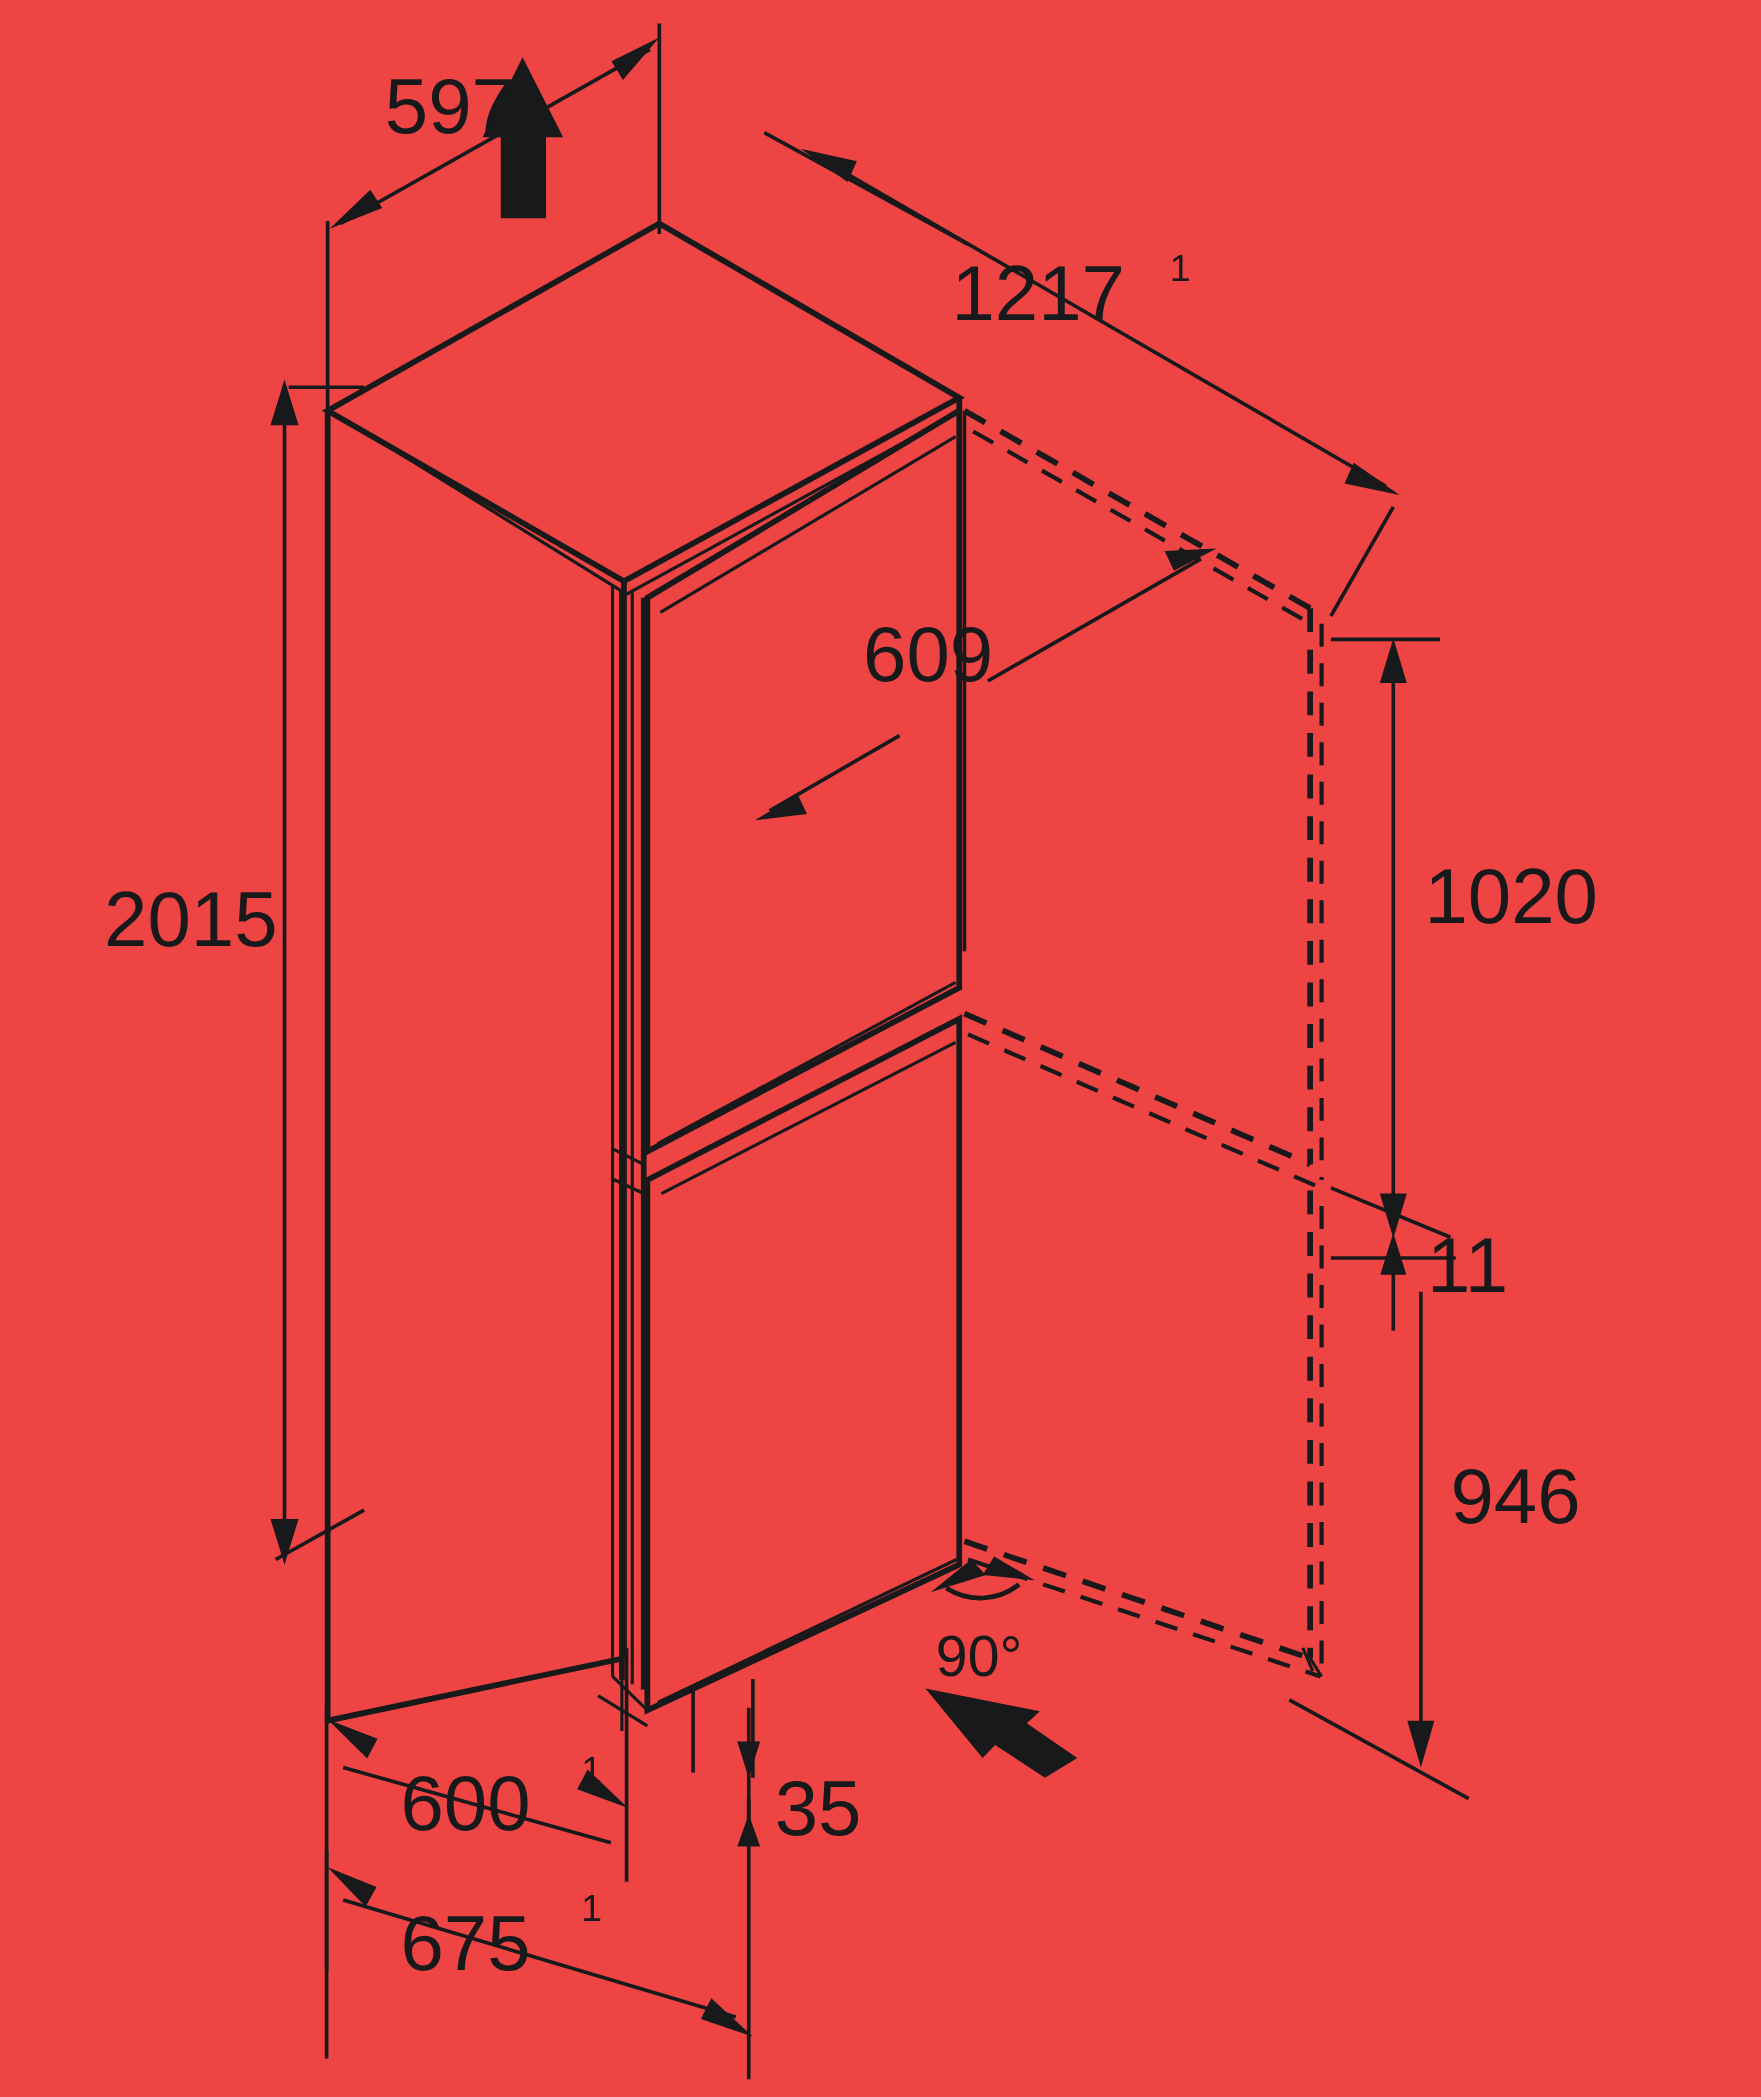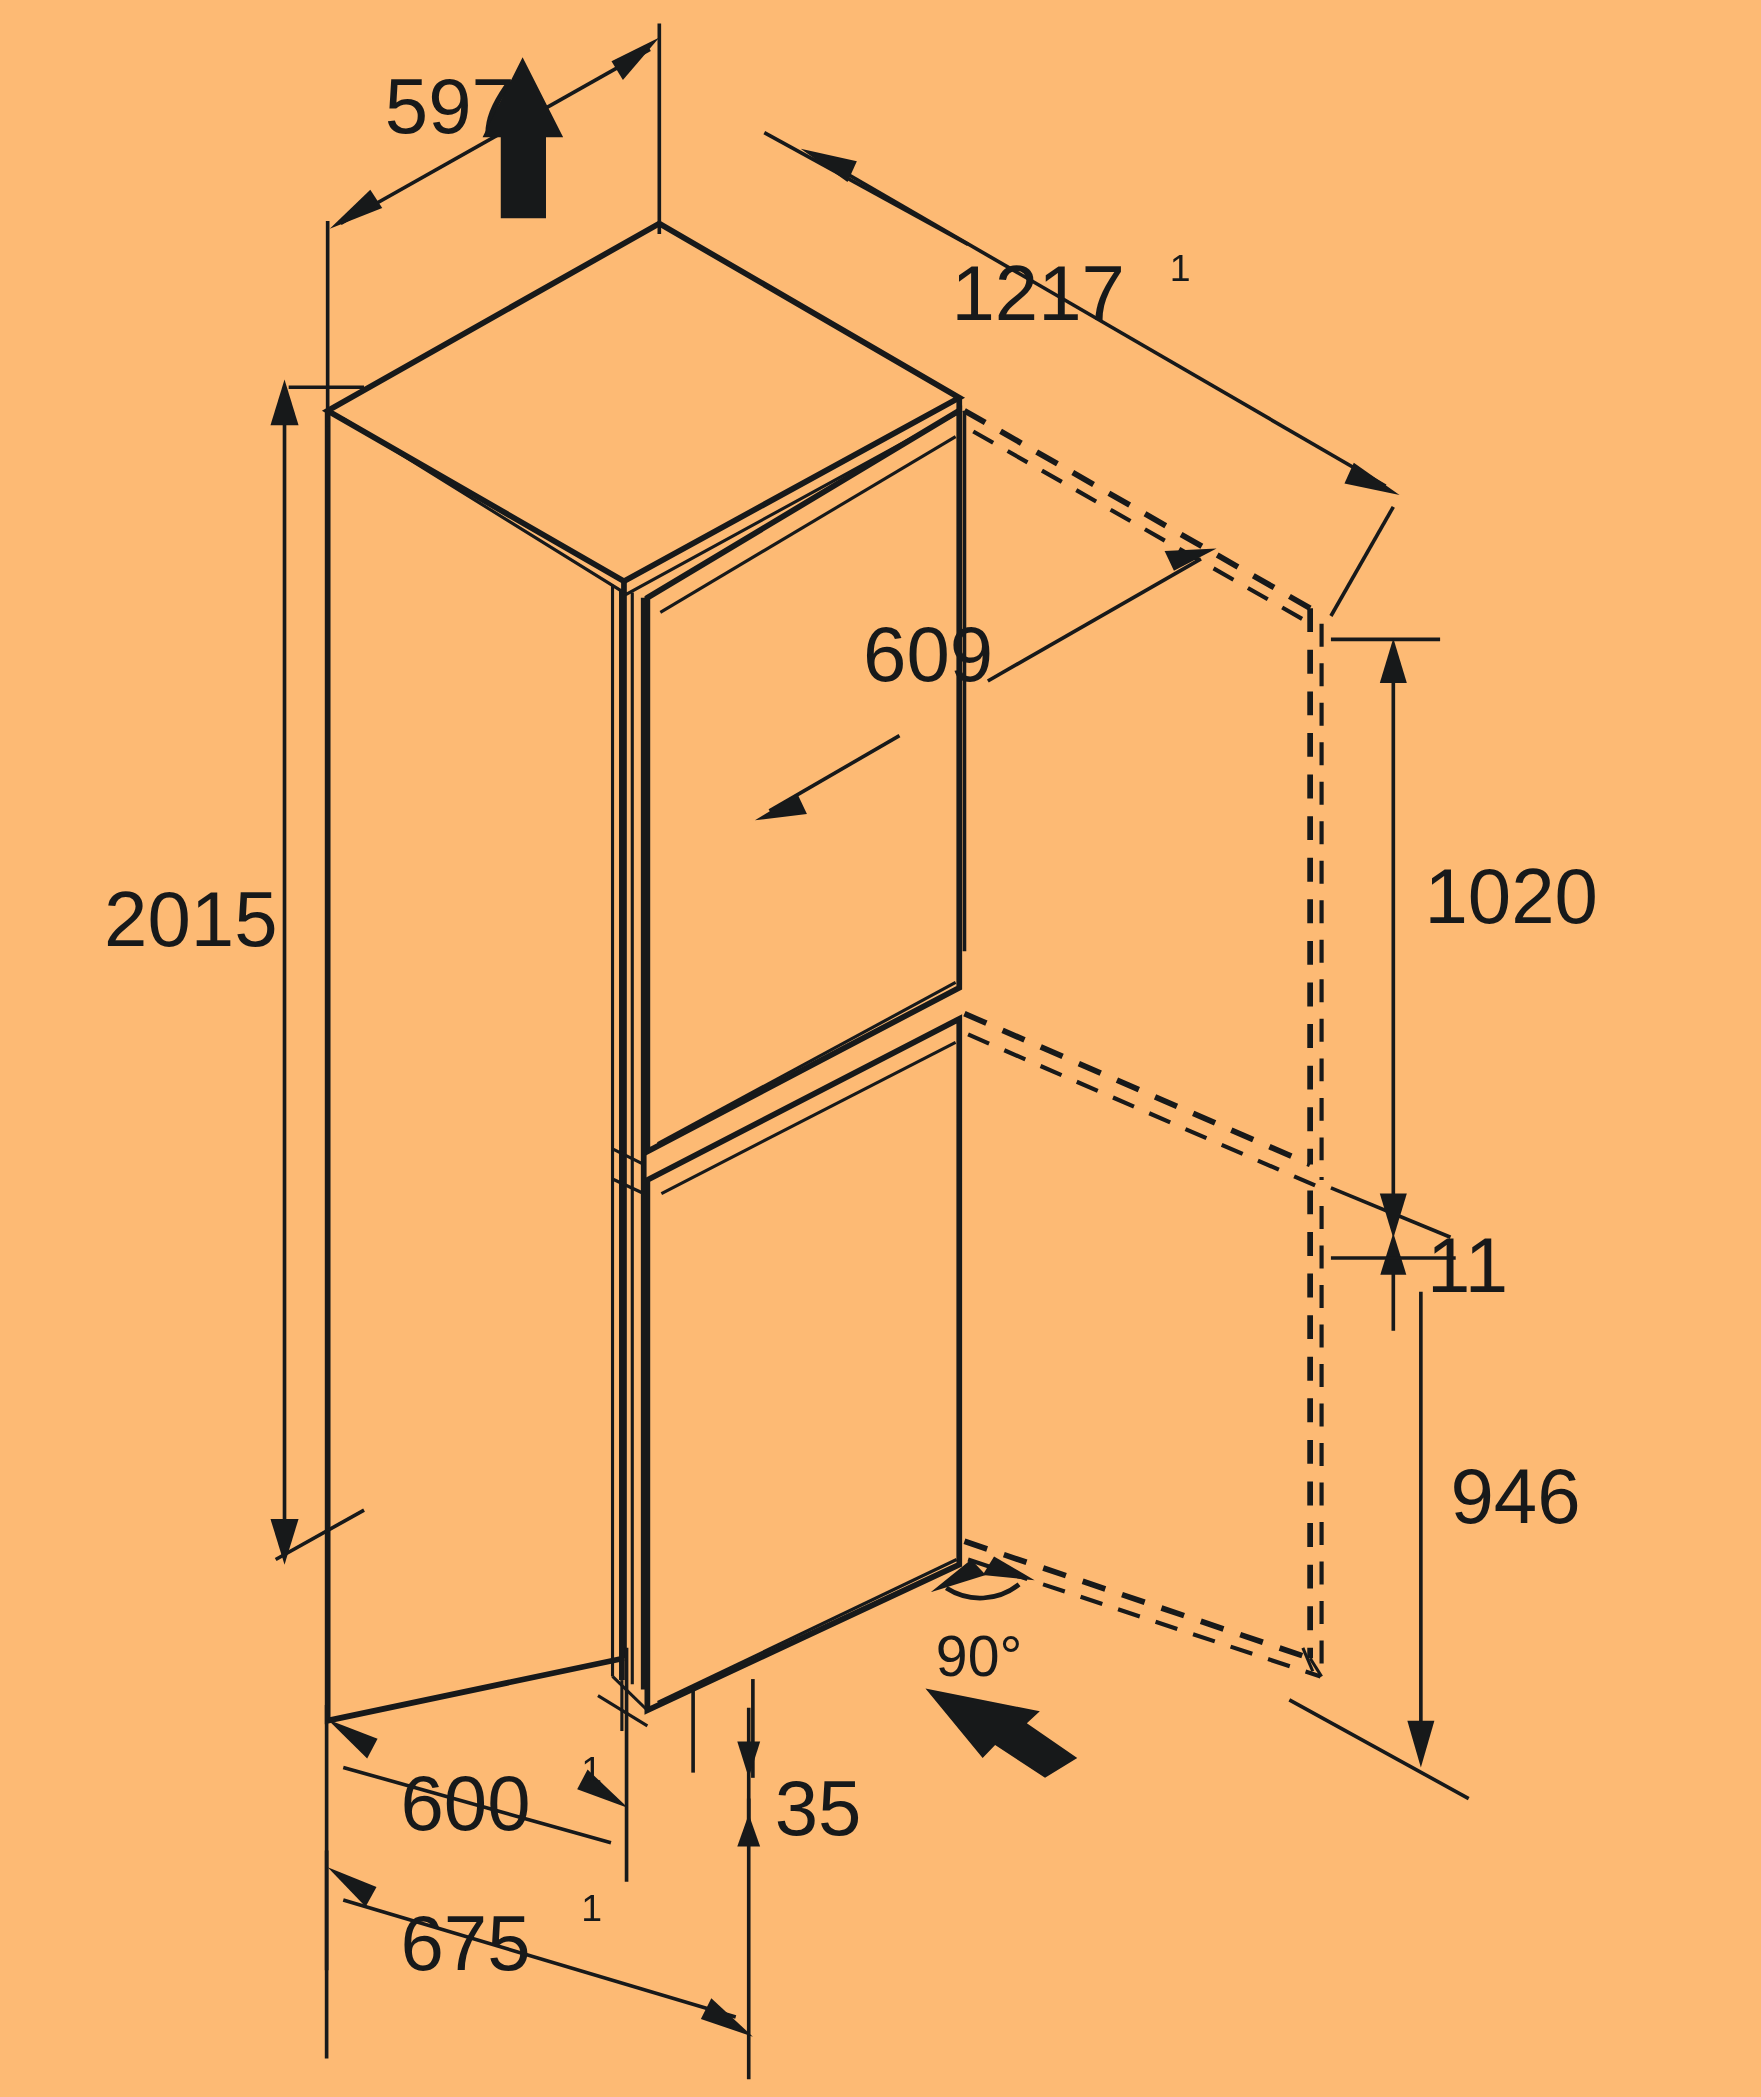--- a/index.html
+++ b/index.html
@@ -7,21 +7,21 @@
     padding: 0;
     background: #ffffff;
   }
   body {
     font-family: "Liberation Sans", sans-serif;
   }
   #sheet {
     position: relative;
     width: 1761px;
     height: 2097px;
-    background: #fdba74;
+    background: #ef4444;
     overflow: hidden;
   }
   #sheet svg {
     position: absolute;
     left: 0;
     top: 0;
     width: 1761px;
     height: 2097px;
   }
   .dimtext {

